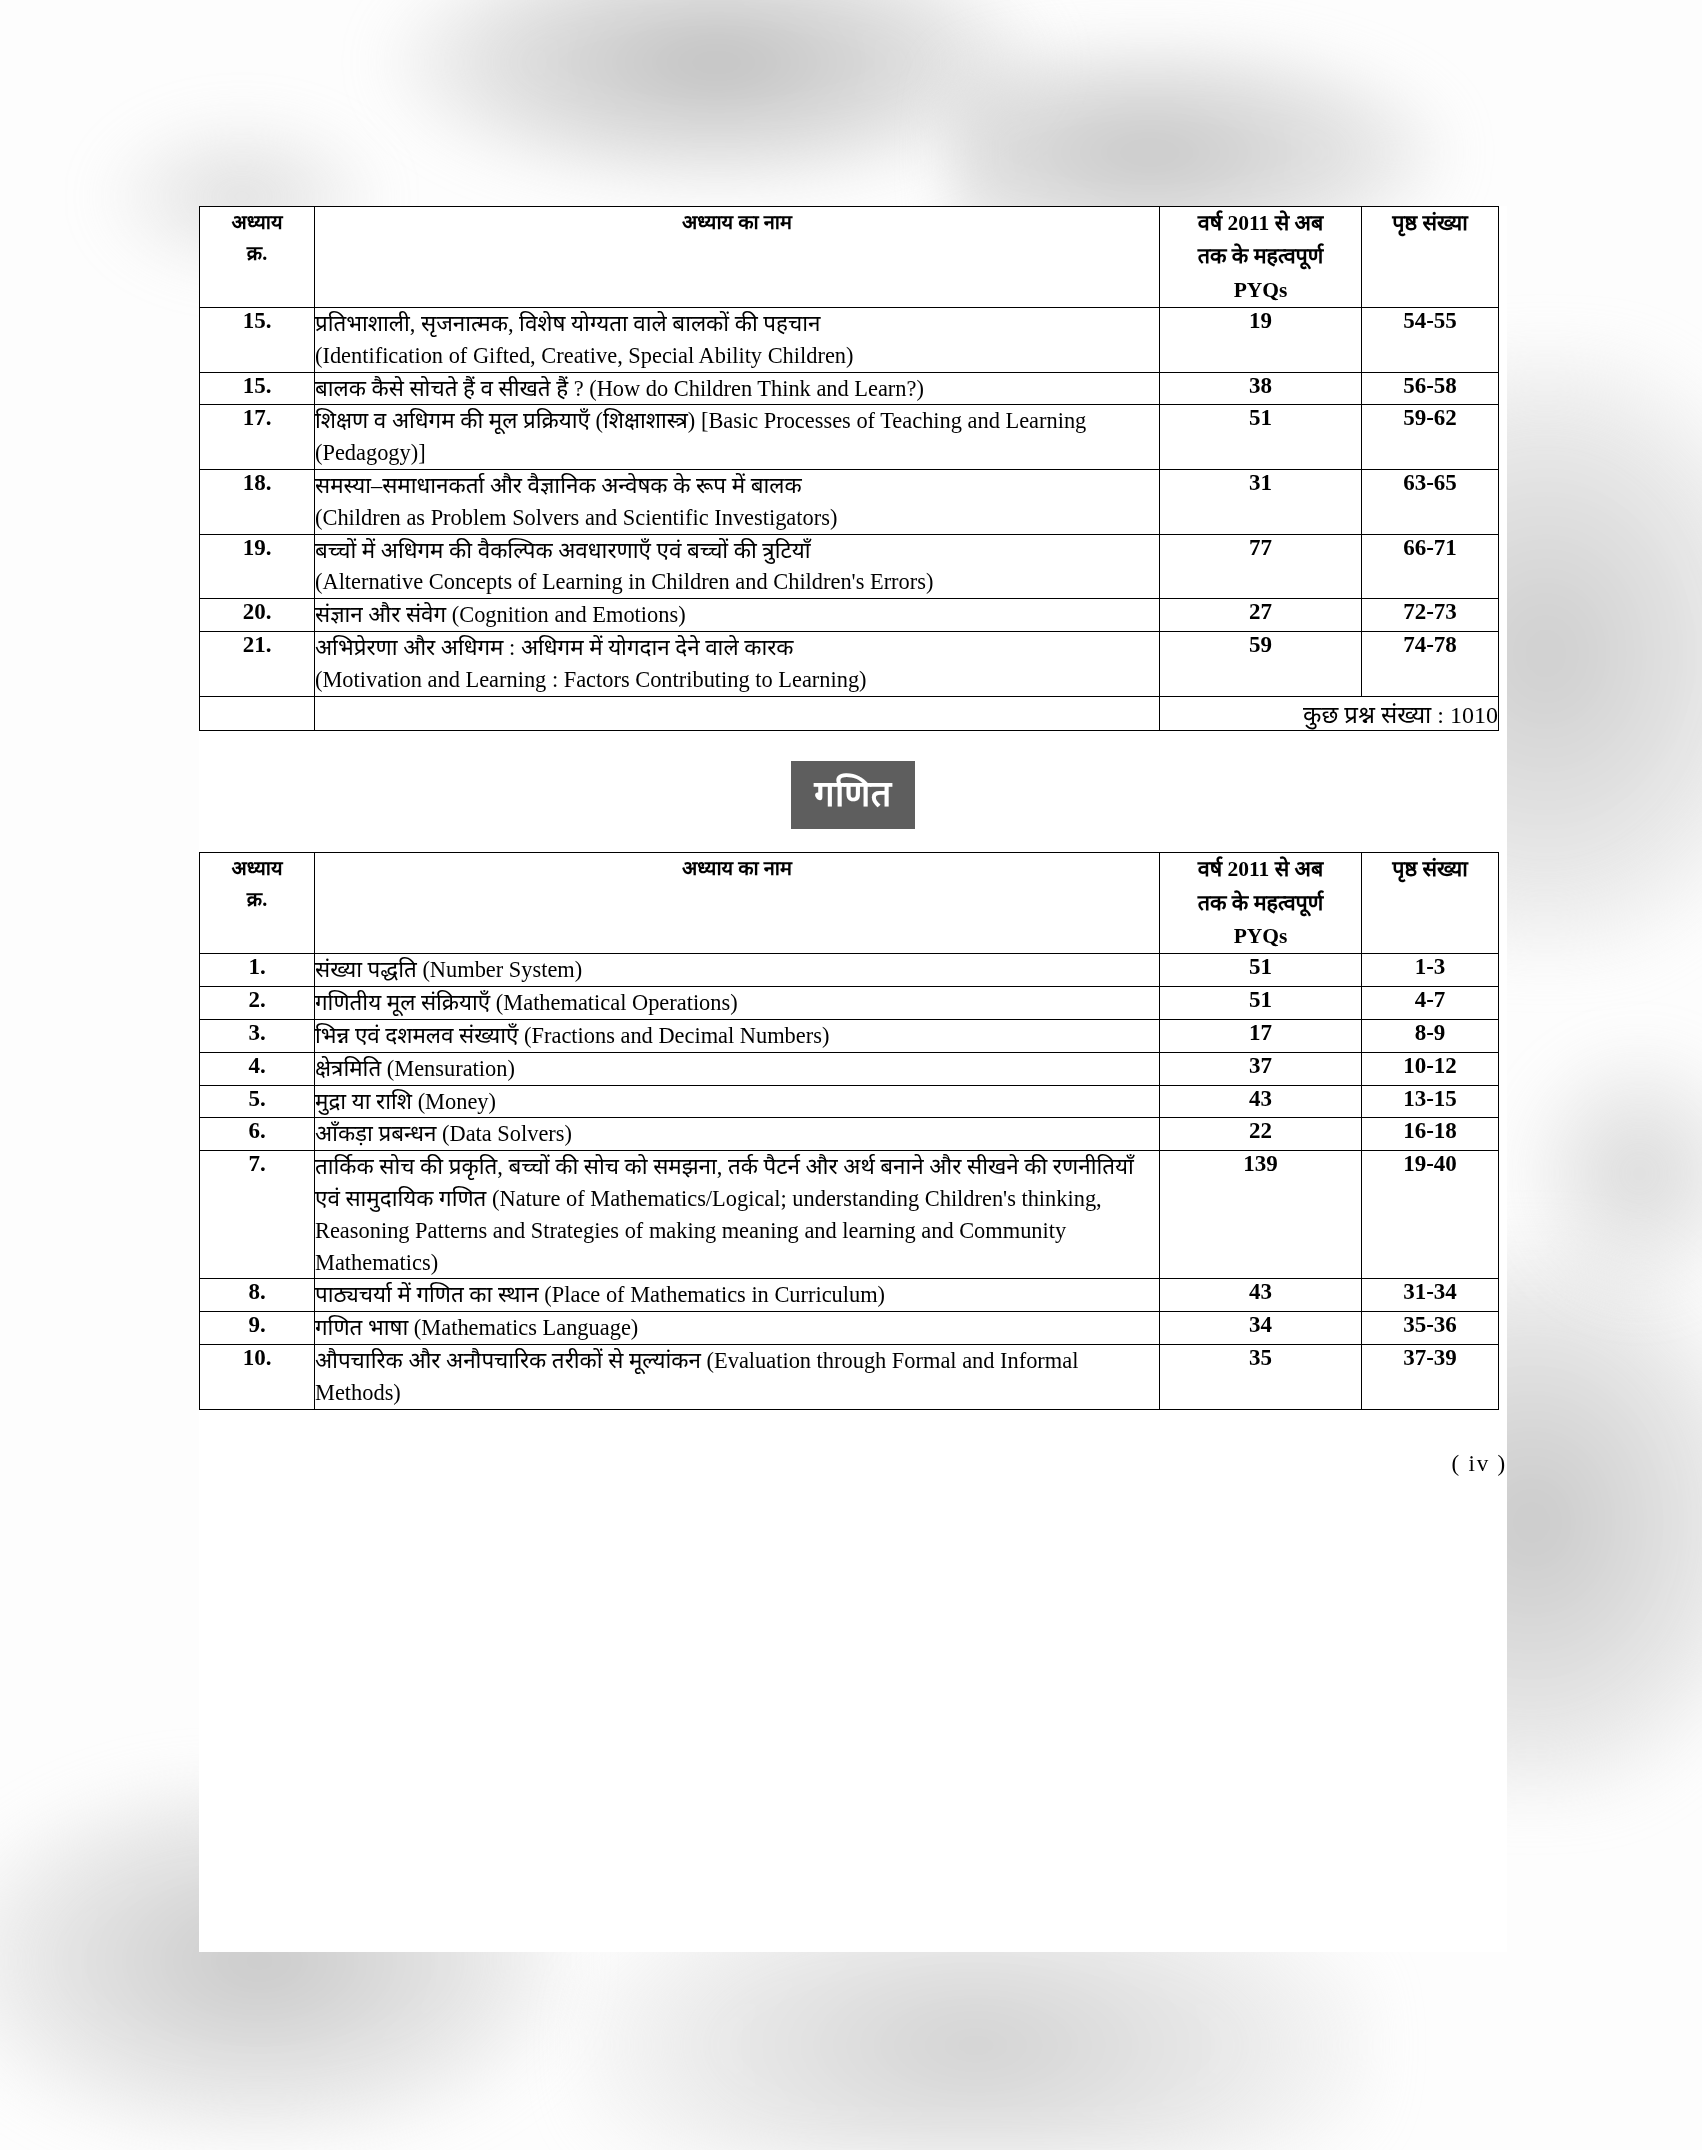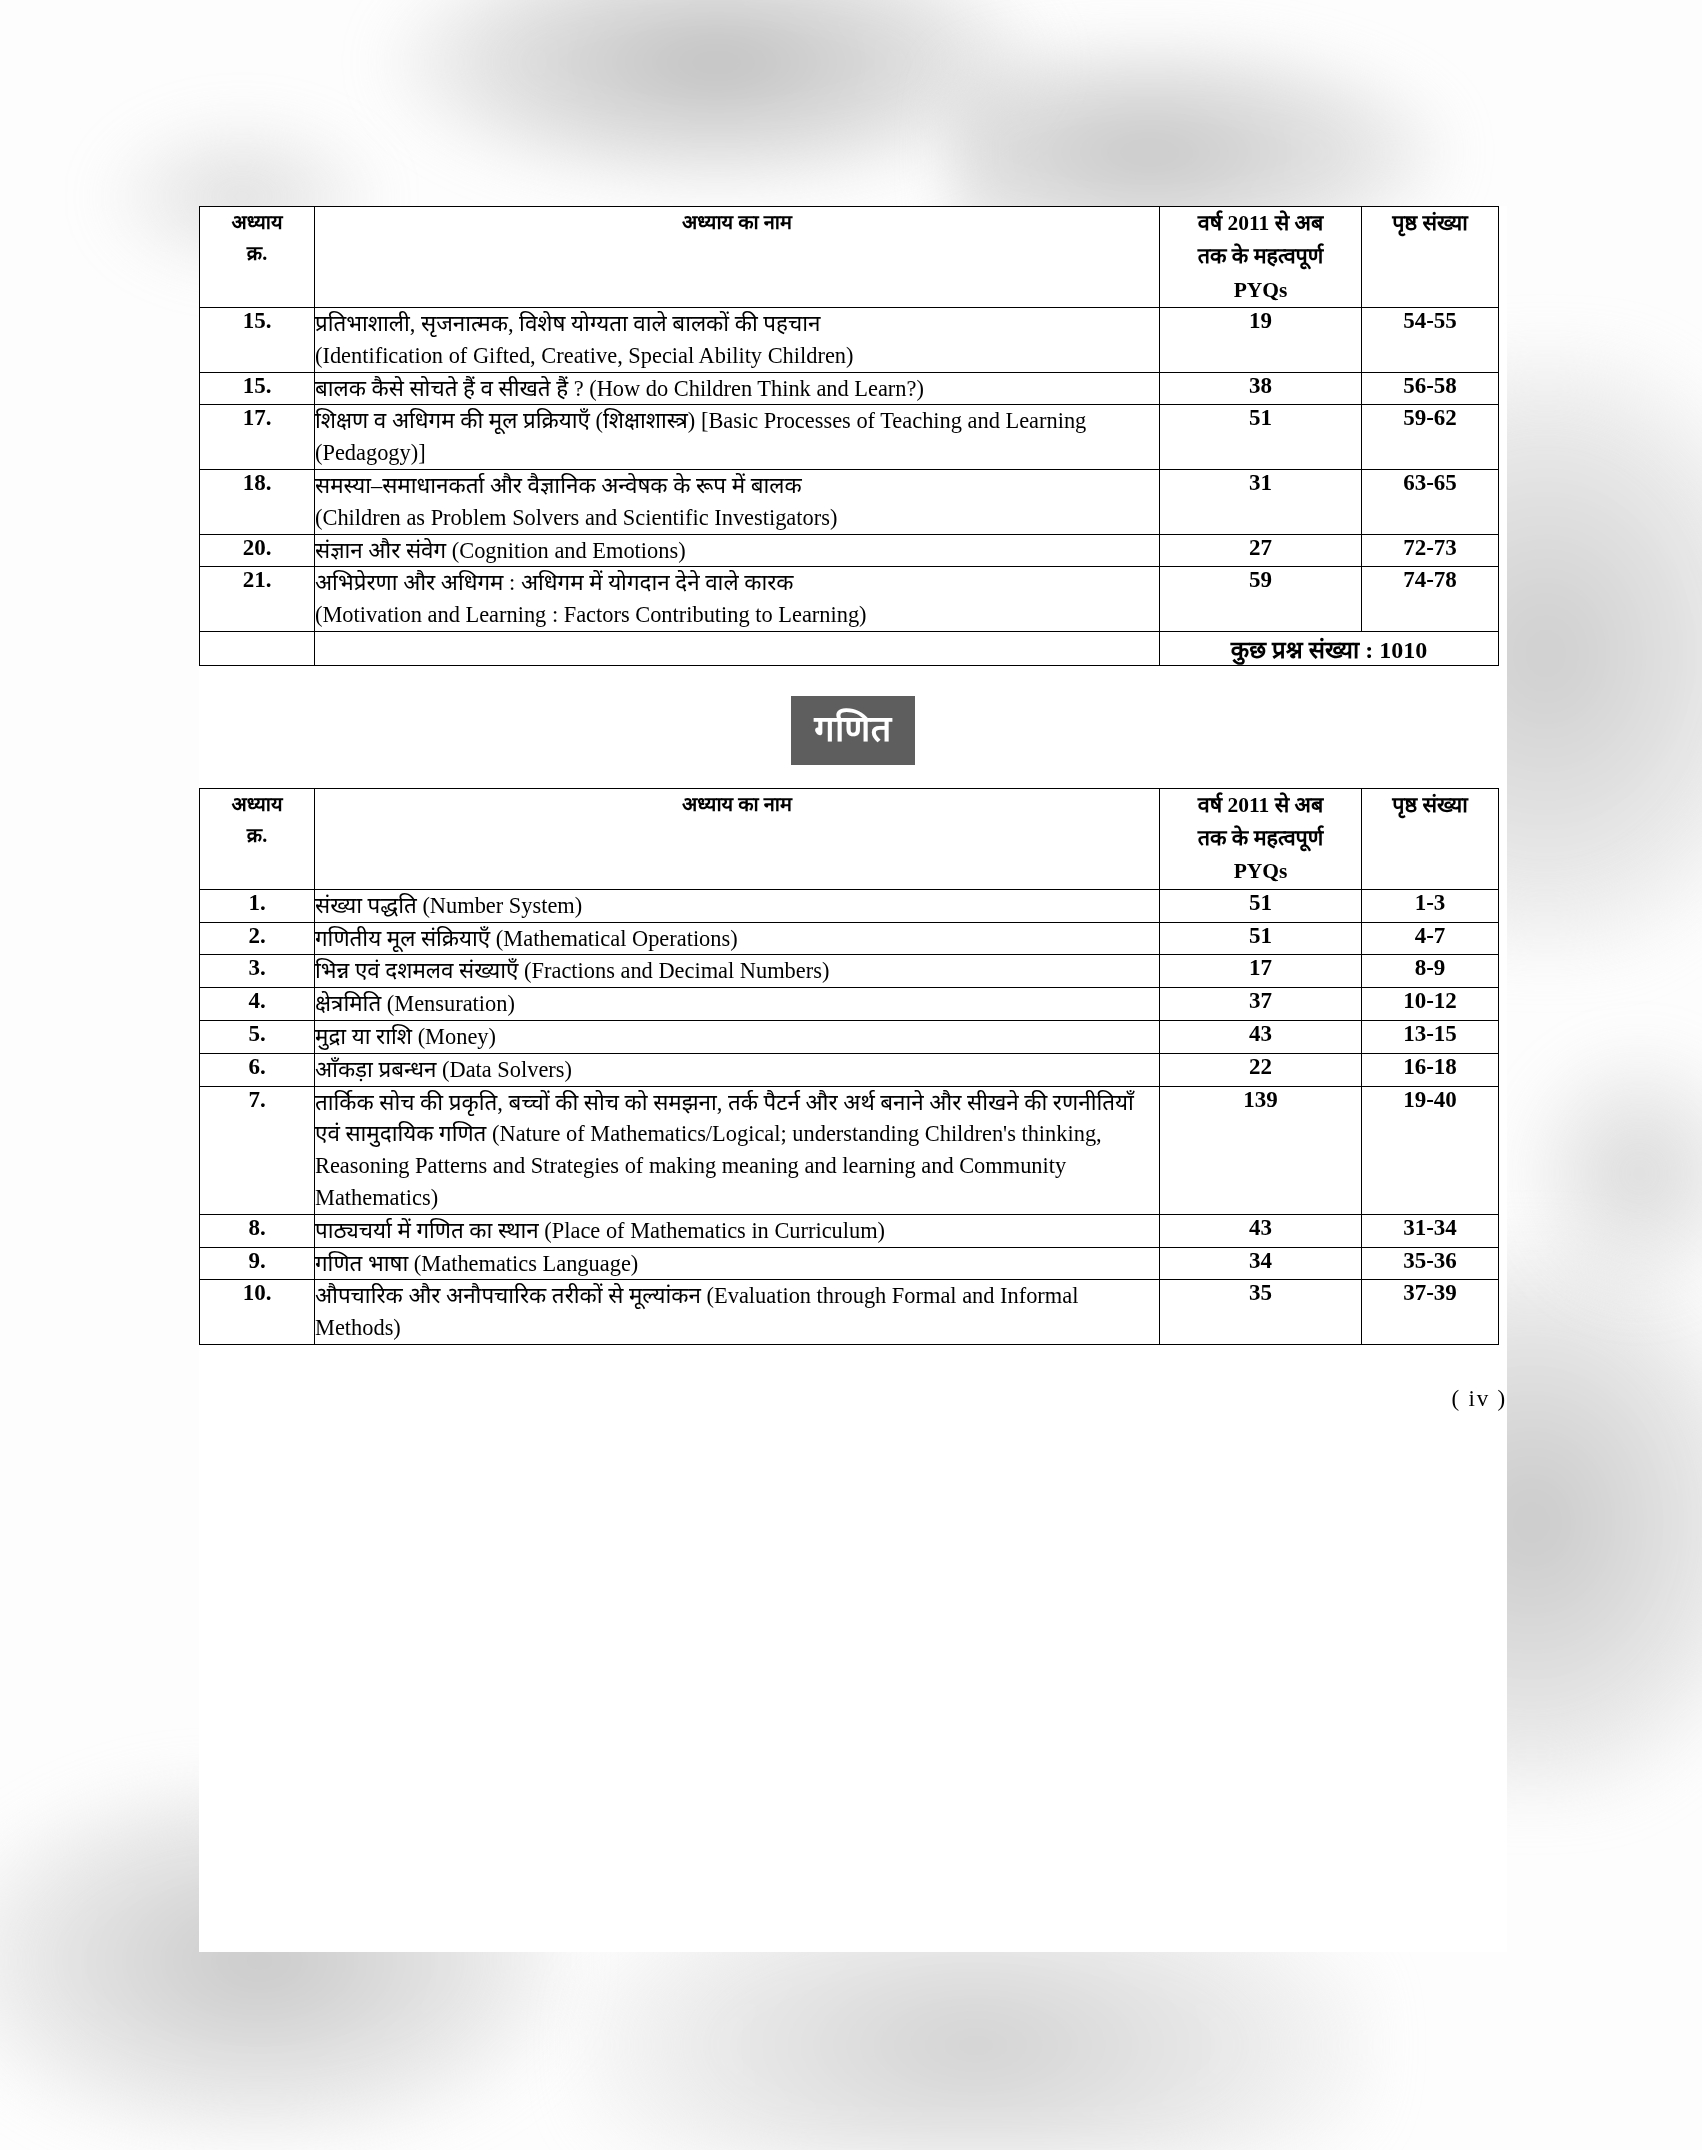--- a/index.html
+++ b/index.html
@@ -103,22 +103,22 @@
   td.name .hi { font-family: "Liberation Serif", serif; }
   td.name .en { font-family: "Liberation Serif", serif; }
   td.ctr {
     text-align: center;
     font-weight: bold;
     font-size: 23px;
     padding: 14.3px 5.4px 12.5px 5.4px;
   }
 
   td.total {
-    text-align: center;
-    font-weight: bold;
+    text-align: right;
+    font-weight: normal;
     font-size: 24px;
     padding: 14.3px 9px 16px 9px;
     border-left: 0.9px solid #000;
   }
   td.total-empty { border-right: none; }
 
   
   .section-title-wrap {
     text-align: center;
     margin: 30px 0 23px 0;
@@ -211,20 +211,29 @@
       <tr>
         <td class="num">18.</td>
         <td class="name">
           <span class="hi">समस्या–समाधानकर्ता और वैज्ञानिक अन्वेषक के रूप में बालक</span><br>
           <span class="en">(Children as Problem Solvers and Scientific Investigators)</span>
         </td>
         <td class="ctr">31</td>
         <td class="ctr">63-65</td>
       </tr>
       <tr>
+        <td class="num">19.</td>
+        <td class="name">
+          <span class="hi">बच्चों में अधिगम की वैकल्पिक अवधारणाएँ एवं बच्चों की त्रुटियाँ</span><br>
+          <span class="en">(Alternative Concepts of Learning in Children and Children's Errors)</span>
+        </td>
+        <td class="ctr">77</td>
+        <td class="ctr">66-71</td>
+      </tr>
+      <tr>
         <td class="num">20.</td>
         <td class="name">
           <span class="hi">संज्ञान और संवेग</span>
           <span class="en">(Cognition and Emotions)</span>
         </td>
         <td class="ctr">27</td>
         <td class="ctr">72-73</td>
       </tr>
       <tr>
         <td class="num">21.</td>

